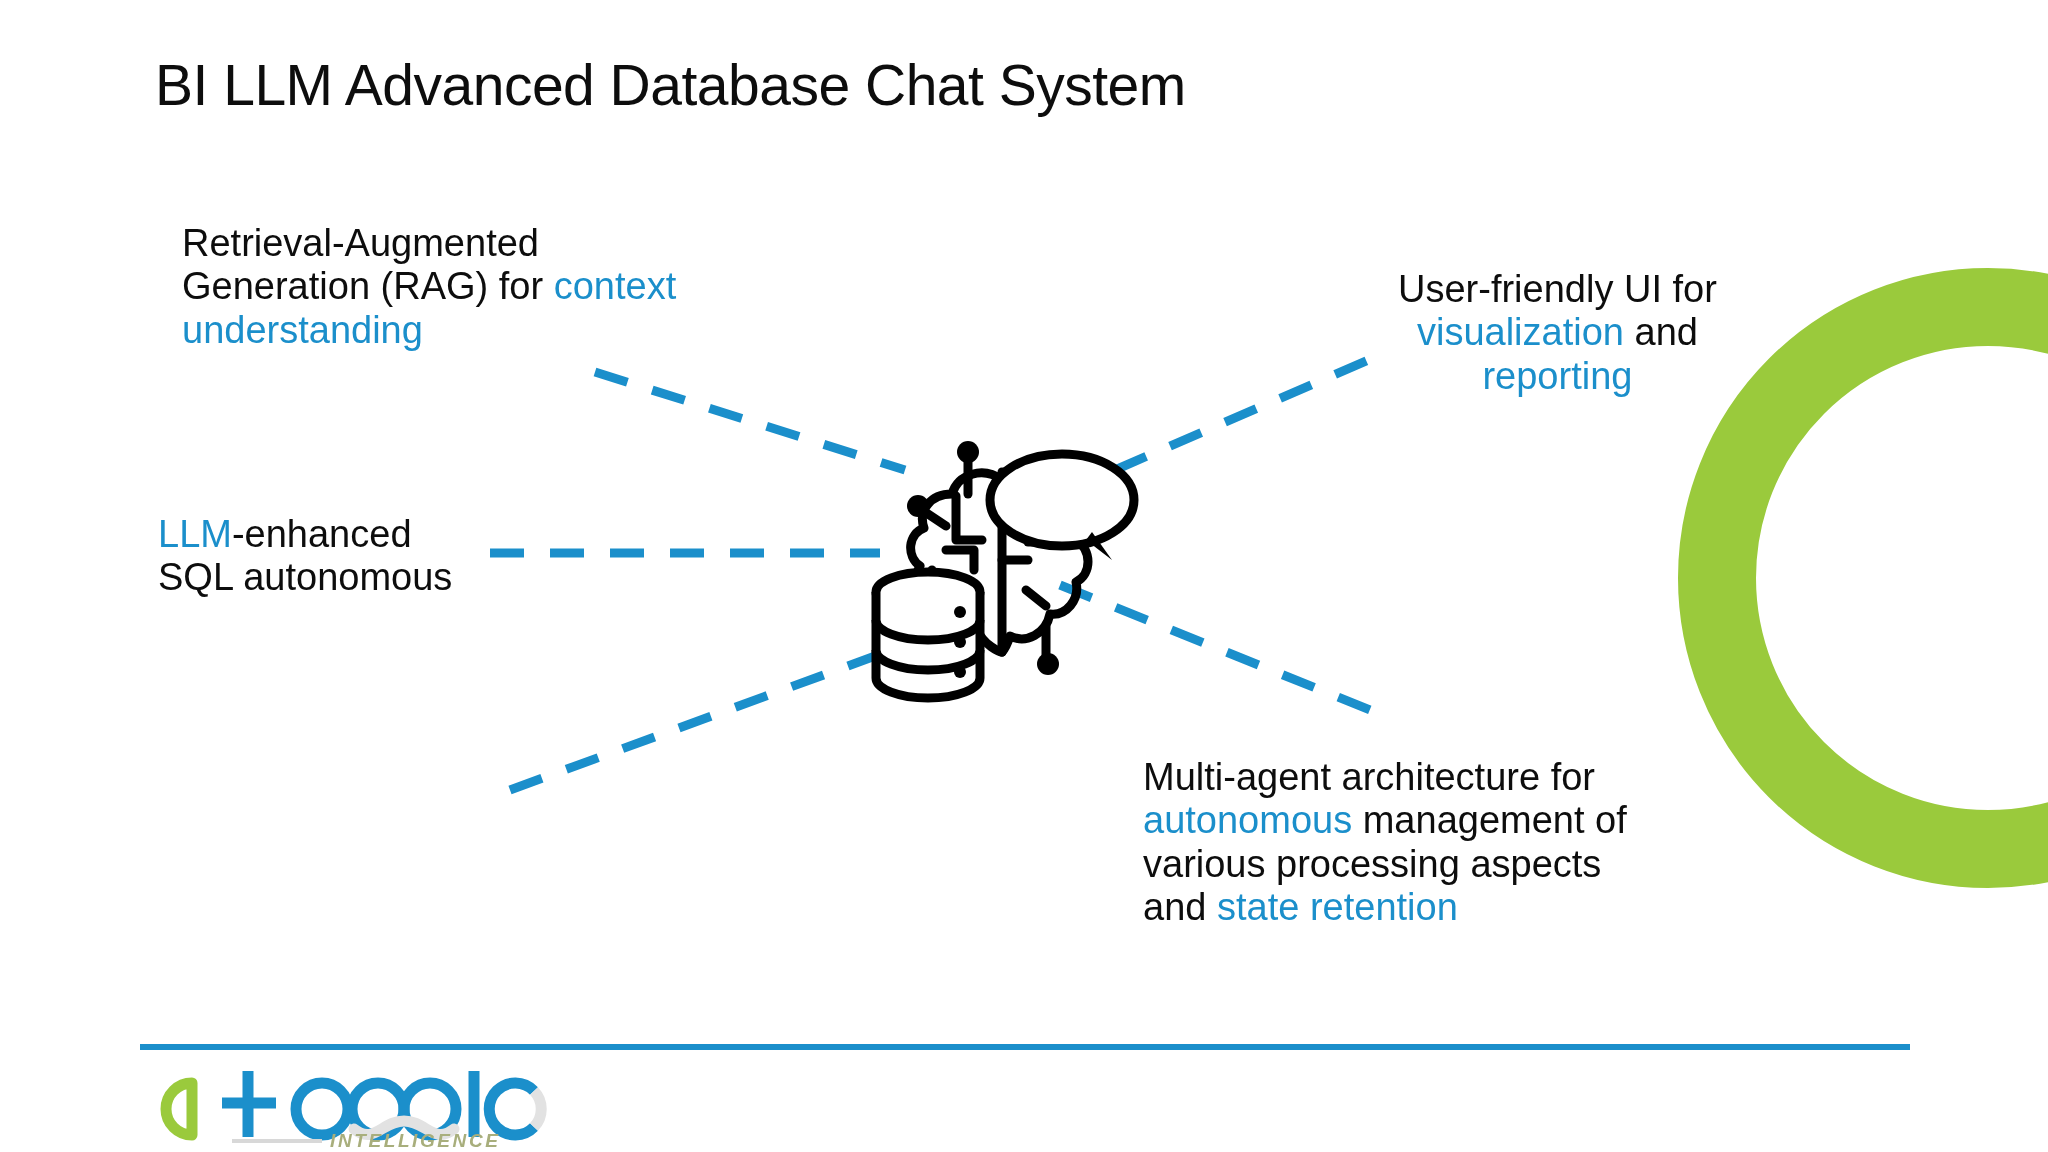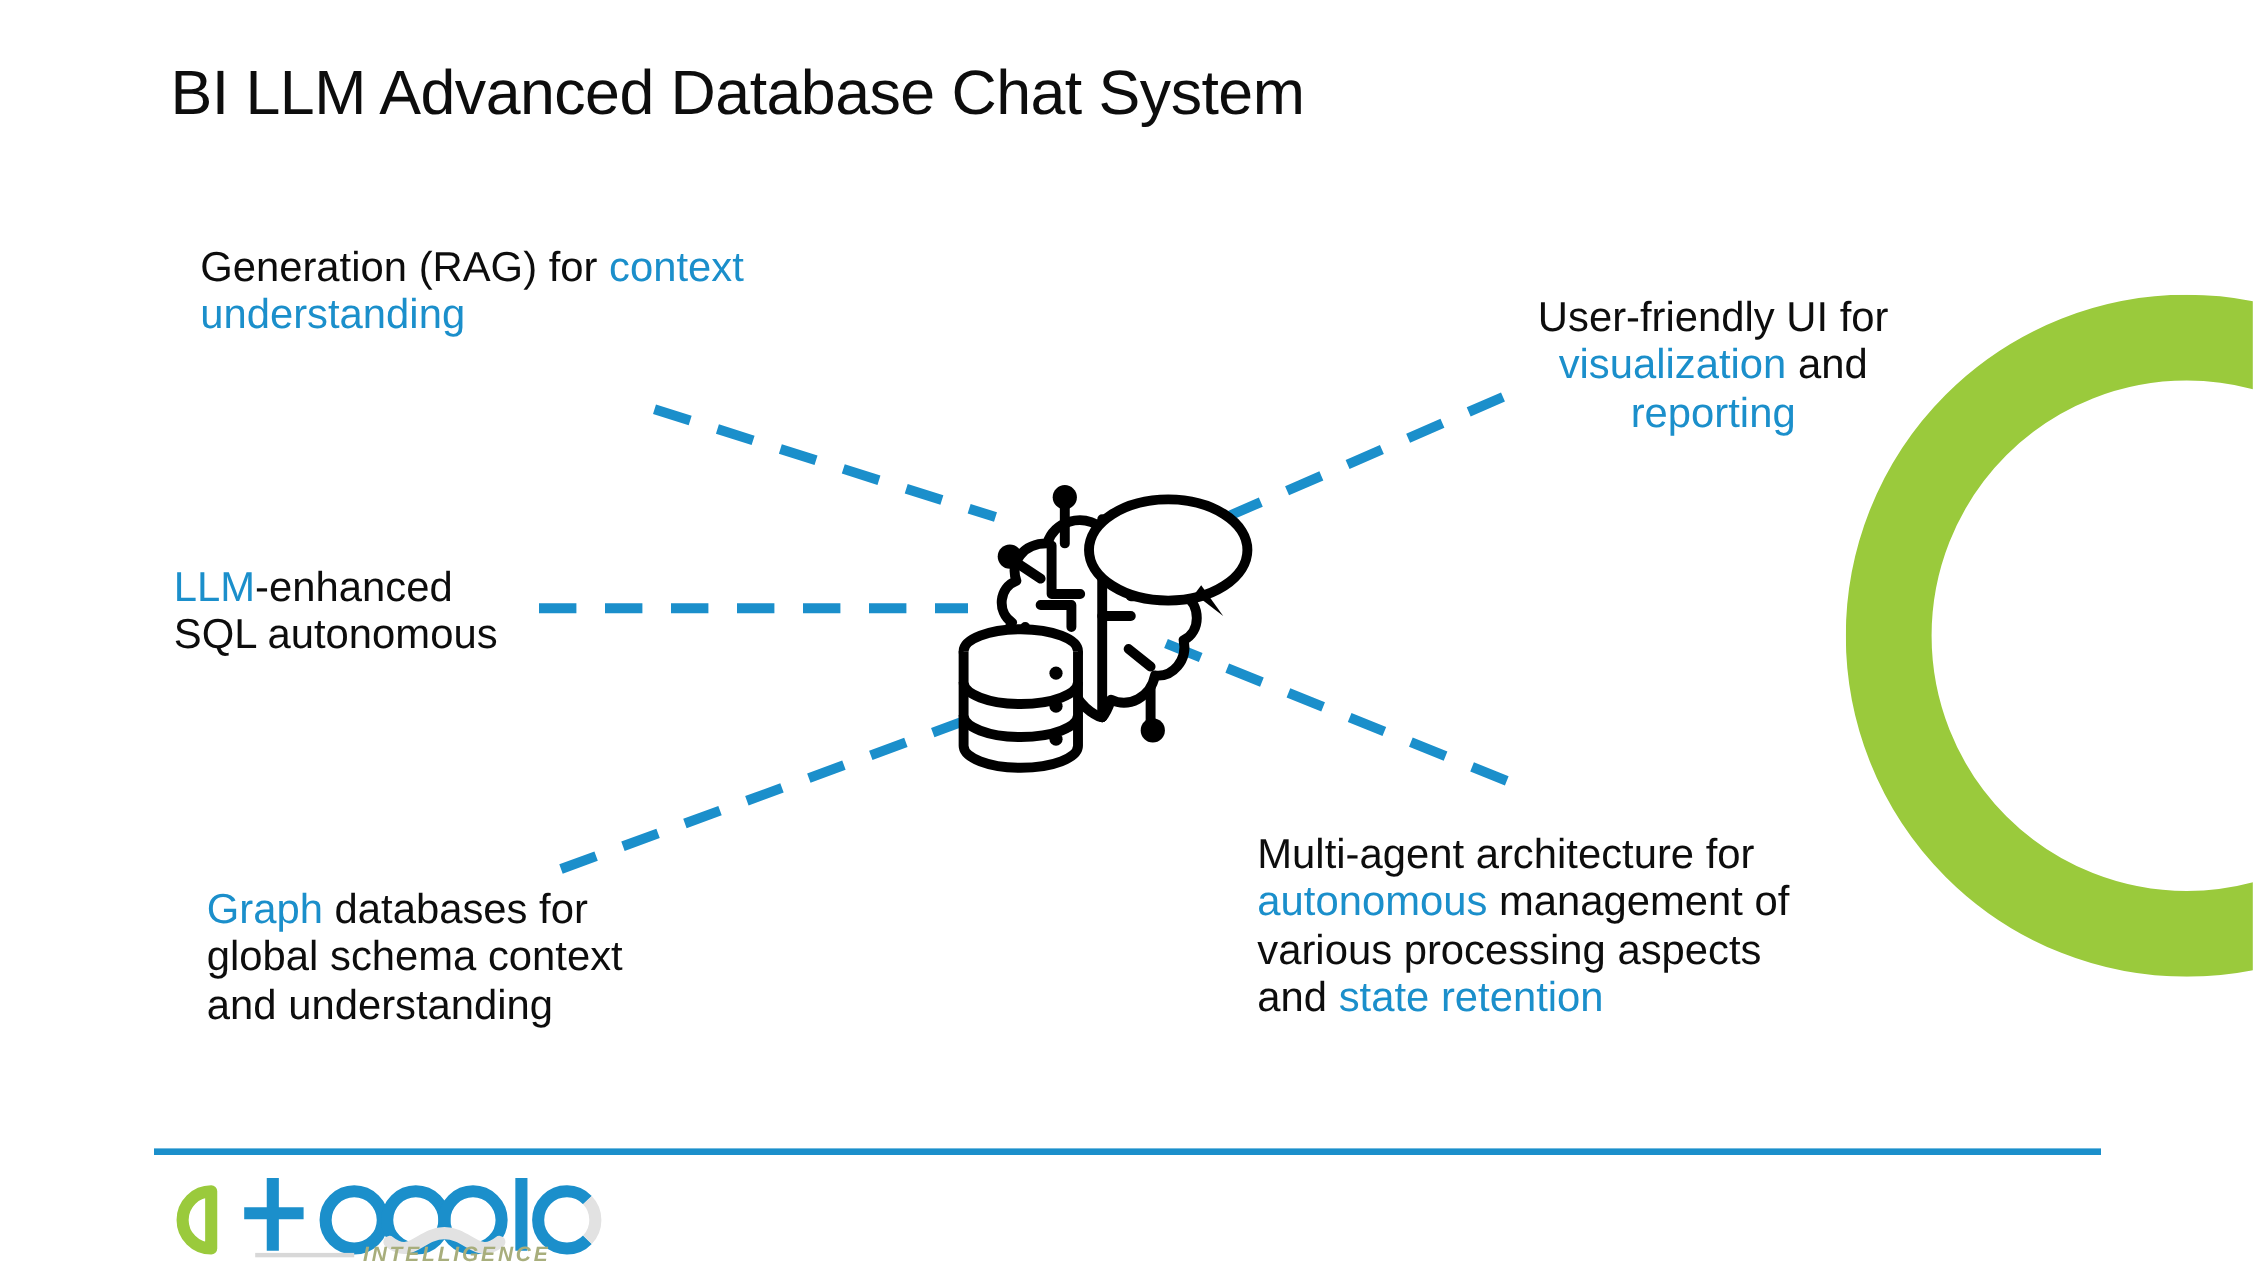--- a/index.html
+++ b/index.html
@@ -189,31 +189,27 @@
       <path d="M26 240 C26 251 49 260 78 260 C107 260 130 251 130 240"></path>
     </g>
     <g fill="#000000">
       <circle cx="110" cy="202" r="6"></circle>
       <circle cx="110" cy="232" r="6"></circle>
       <circle cx="110" cy="262" r="6"></circle>
     </g>
   </svg>
 
   <div class="callout" id="callout-rag">
+      <span class="ln"><span>Retrieval-Augmented</span></span>
       <span class="ln"><span>Generation (RAG) for </span><span class="hl">context</span></span>
       <span class="ln"><span class="hl">understanding</span></span>
     </div>
   <div class="callout" id="callout-llm">
       <span class="ln"><span class="hl">LLM</span><span>-enhanced</span></span>
       <span class="ln"><span>SQL autonomous</span></span>
-    </div>
-  <div class="callout" id="callout-graph">
-      <span class="ln"><span class="hl">Graph</span><span> databases for</span></span>
-      <span class="ln"><span>global schema context</span></span>
-      <span class="ln"><span>and understanding</span></span>
     </div>
   <div class="callout" id="callout-ui">
       <span class="ln"><span>User-friendly UI for</span></span>
       <span class="ln"><span class="hl">visualization</span><span> and</span></span>
       <span class="ln"><span class="hl">reporting</span></span>
     </div>
   <div class="callout" id="callout-agents">
       <span class="ln"><span>Multi-agent architecture for</span></span>
       <span class="ln"><span class="hl">autonomous</span><span> management of</span></span>
       <span class="ln"><span>various processing aspects</span></span>

